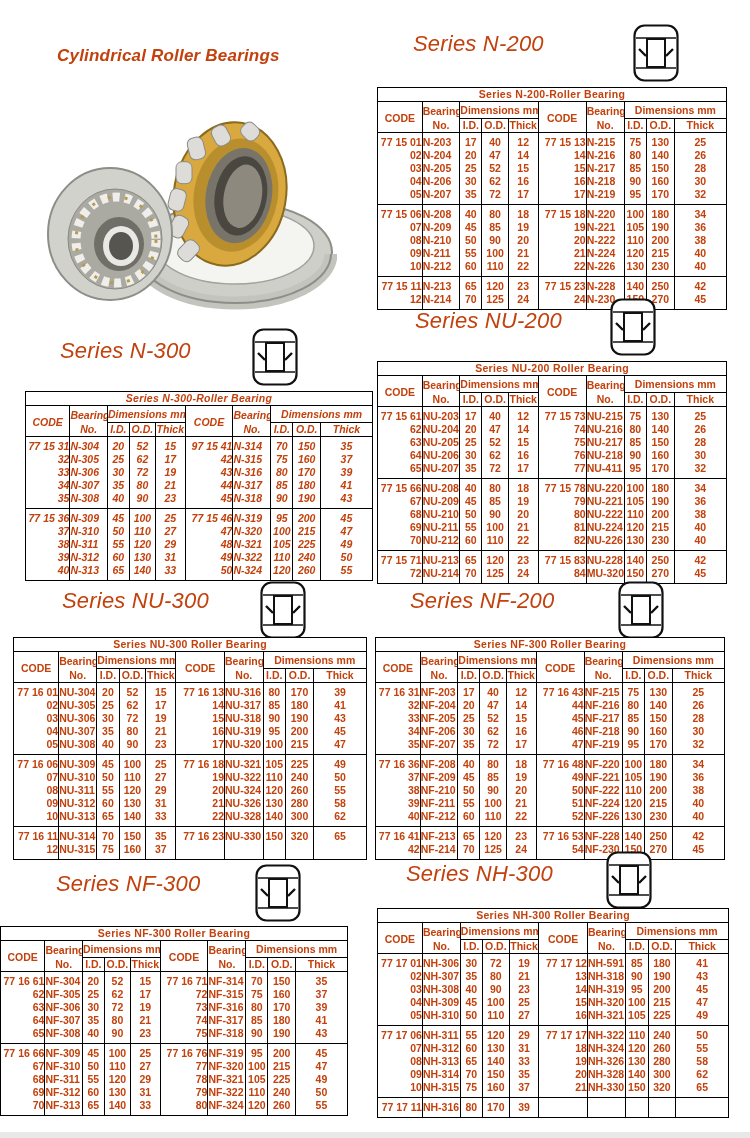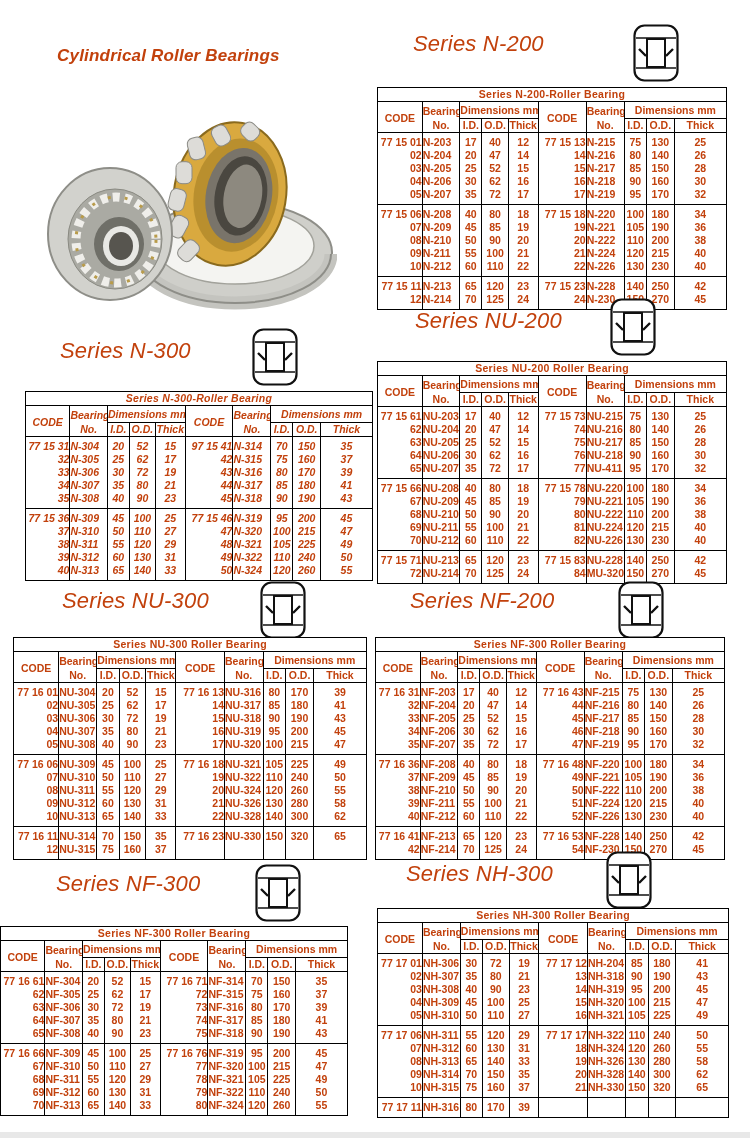--- a/index.html
+++ b/index.html
@@ -1272,21 +1272,21 @@
           </tr>
         </thead>
         <tbody>
           <tr>
             <td class="c-code b-r">77 17 01</td>
             <td class="c-bearing b-r">NH-306</td>
             <td class="c-num b-r">30</td>
             <td class="c-num b-r">72</td>
             <td class="c-num b-r-strong">19</td>
             <td class="c-code b-r">77 17 12</td>
-            <td class="c-bearing b-r">NH-204</td>
+            <td class="c-bearing b-r">NH-591</td>
             <td class="c-num b-r">85</td>
             <td class="c-num b-r">180</td>
             <td class="c-num">41</td>
           </tr>
           <tr>
             <td class="c-code b-r">02</td>
             <td class="c-bearing b-r">NH-307</td>
             <td class="c-num b-r">35</td>
             <td class="c-num b-r">80</td>
             <td class="c-num b-r-strong">21</td>

